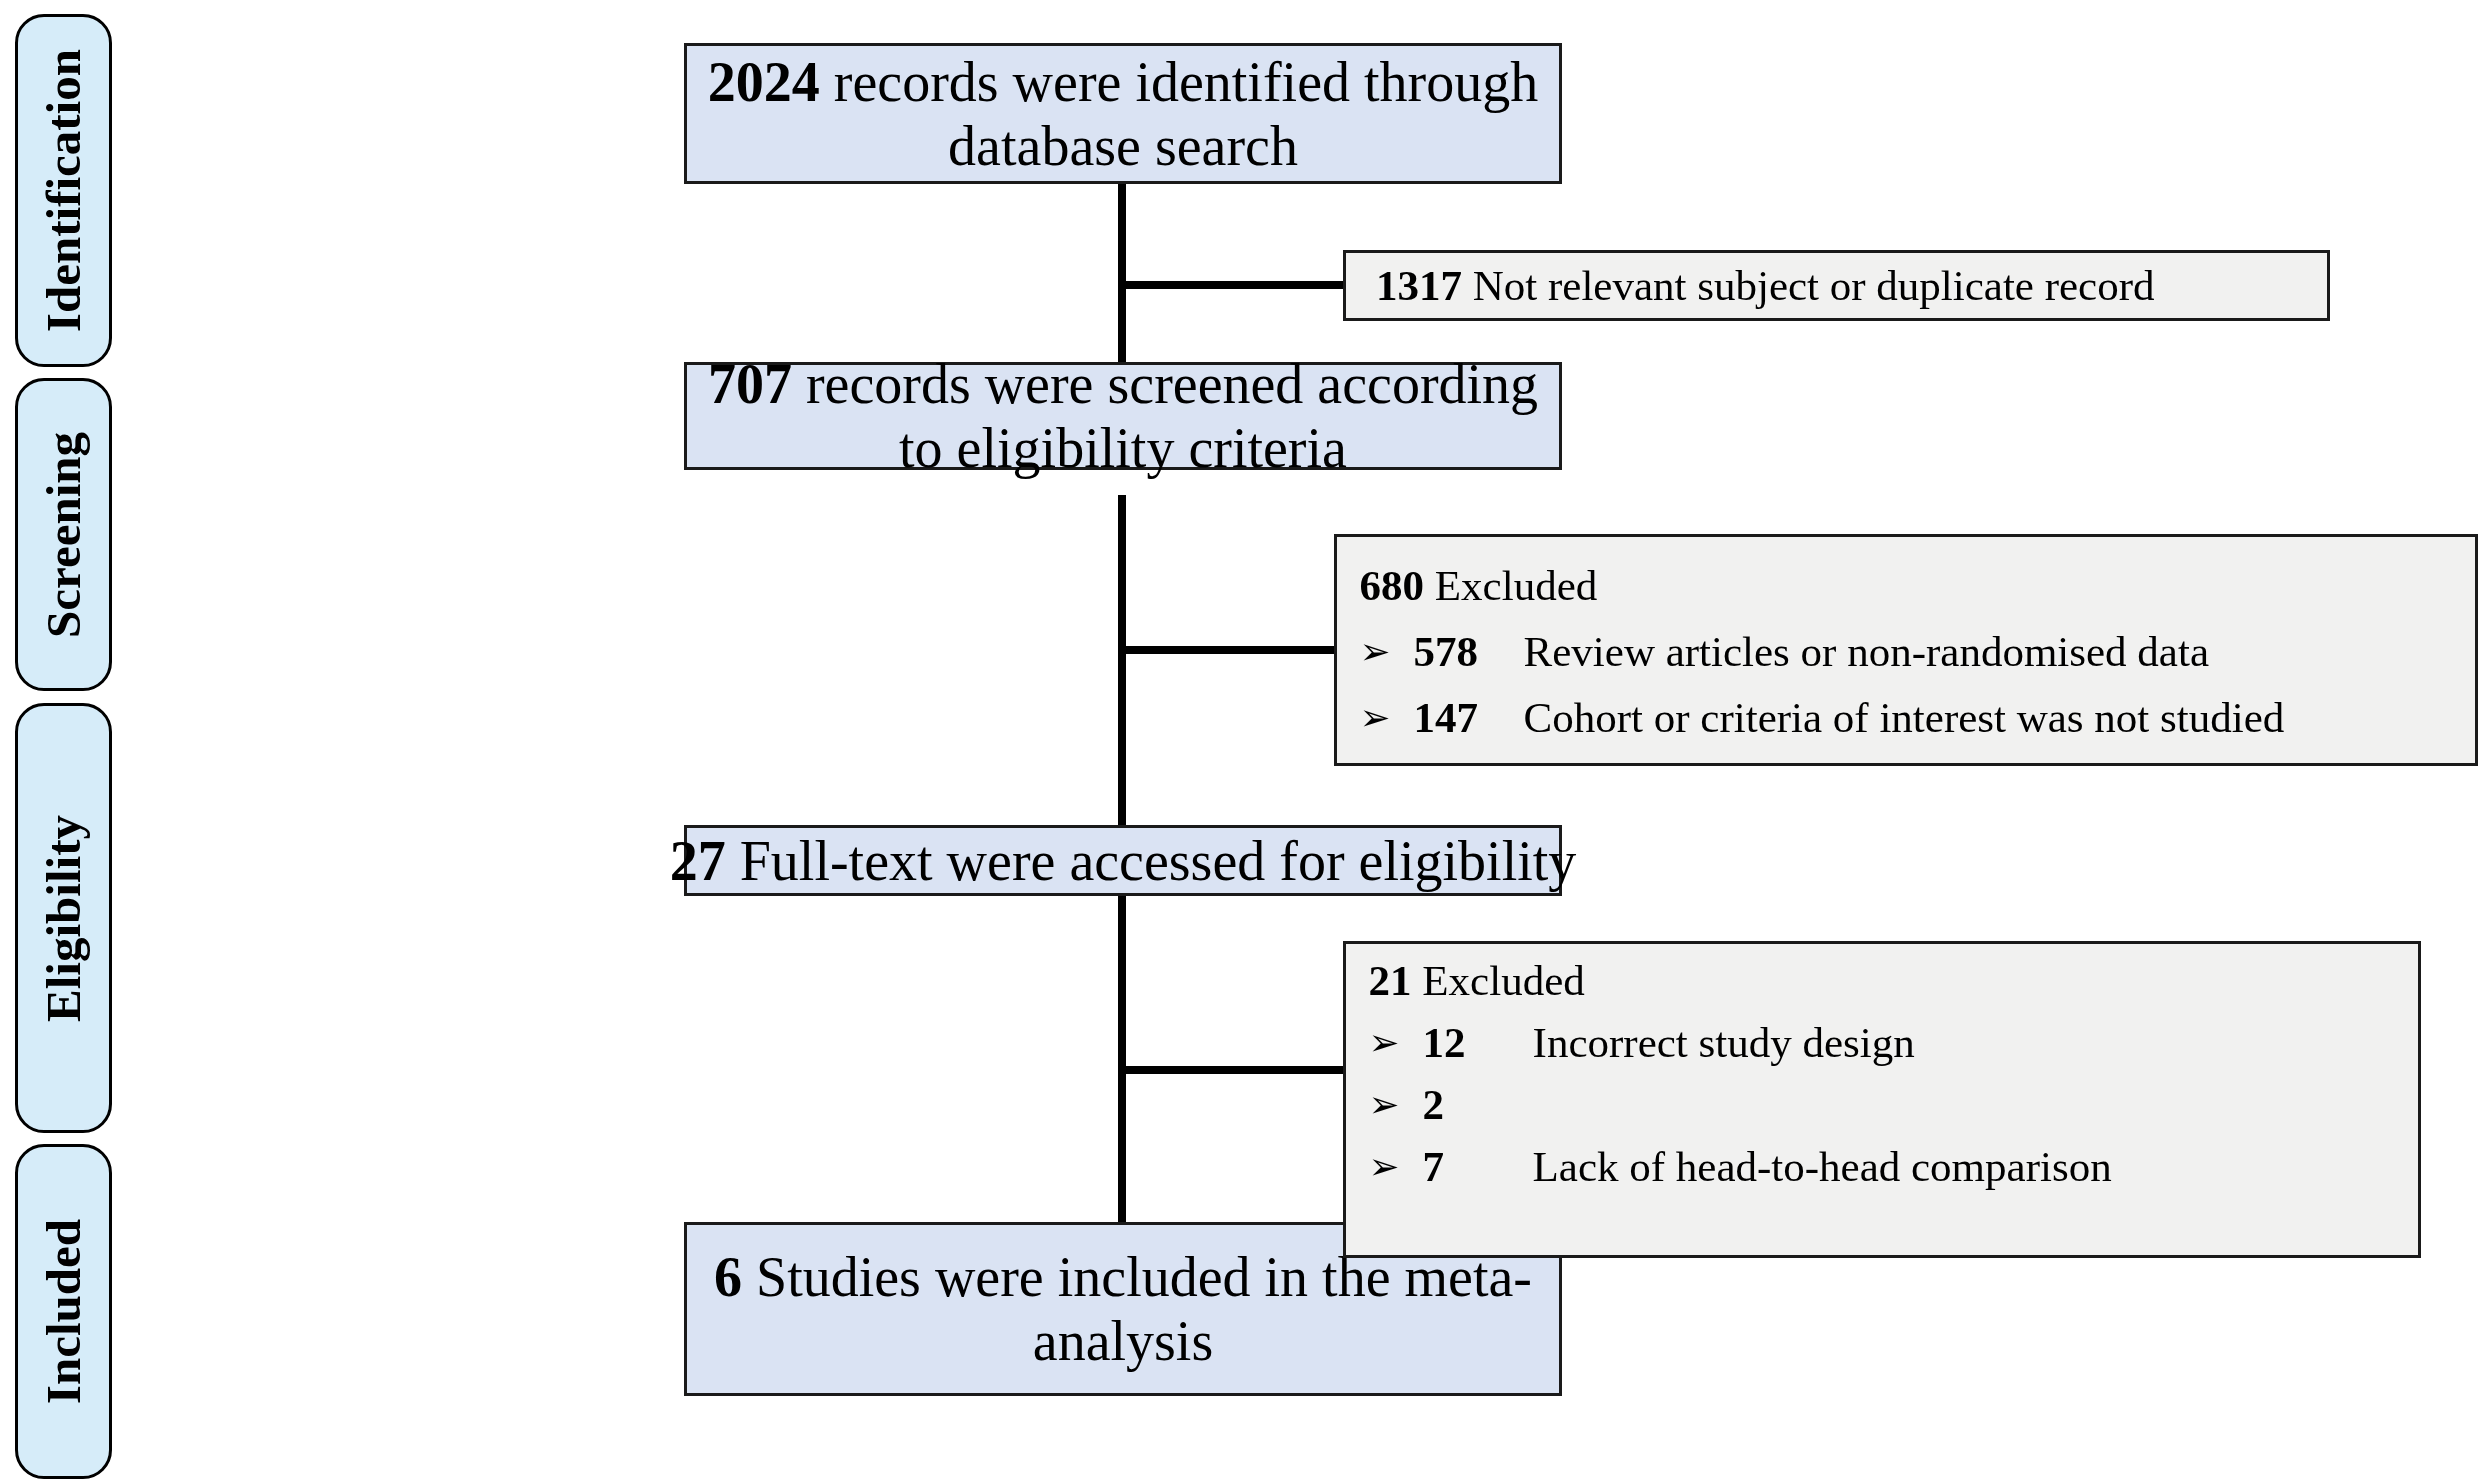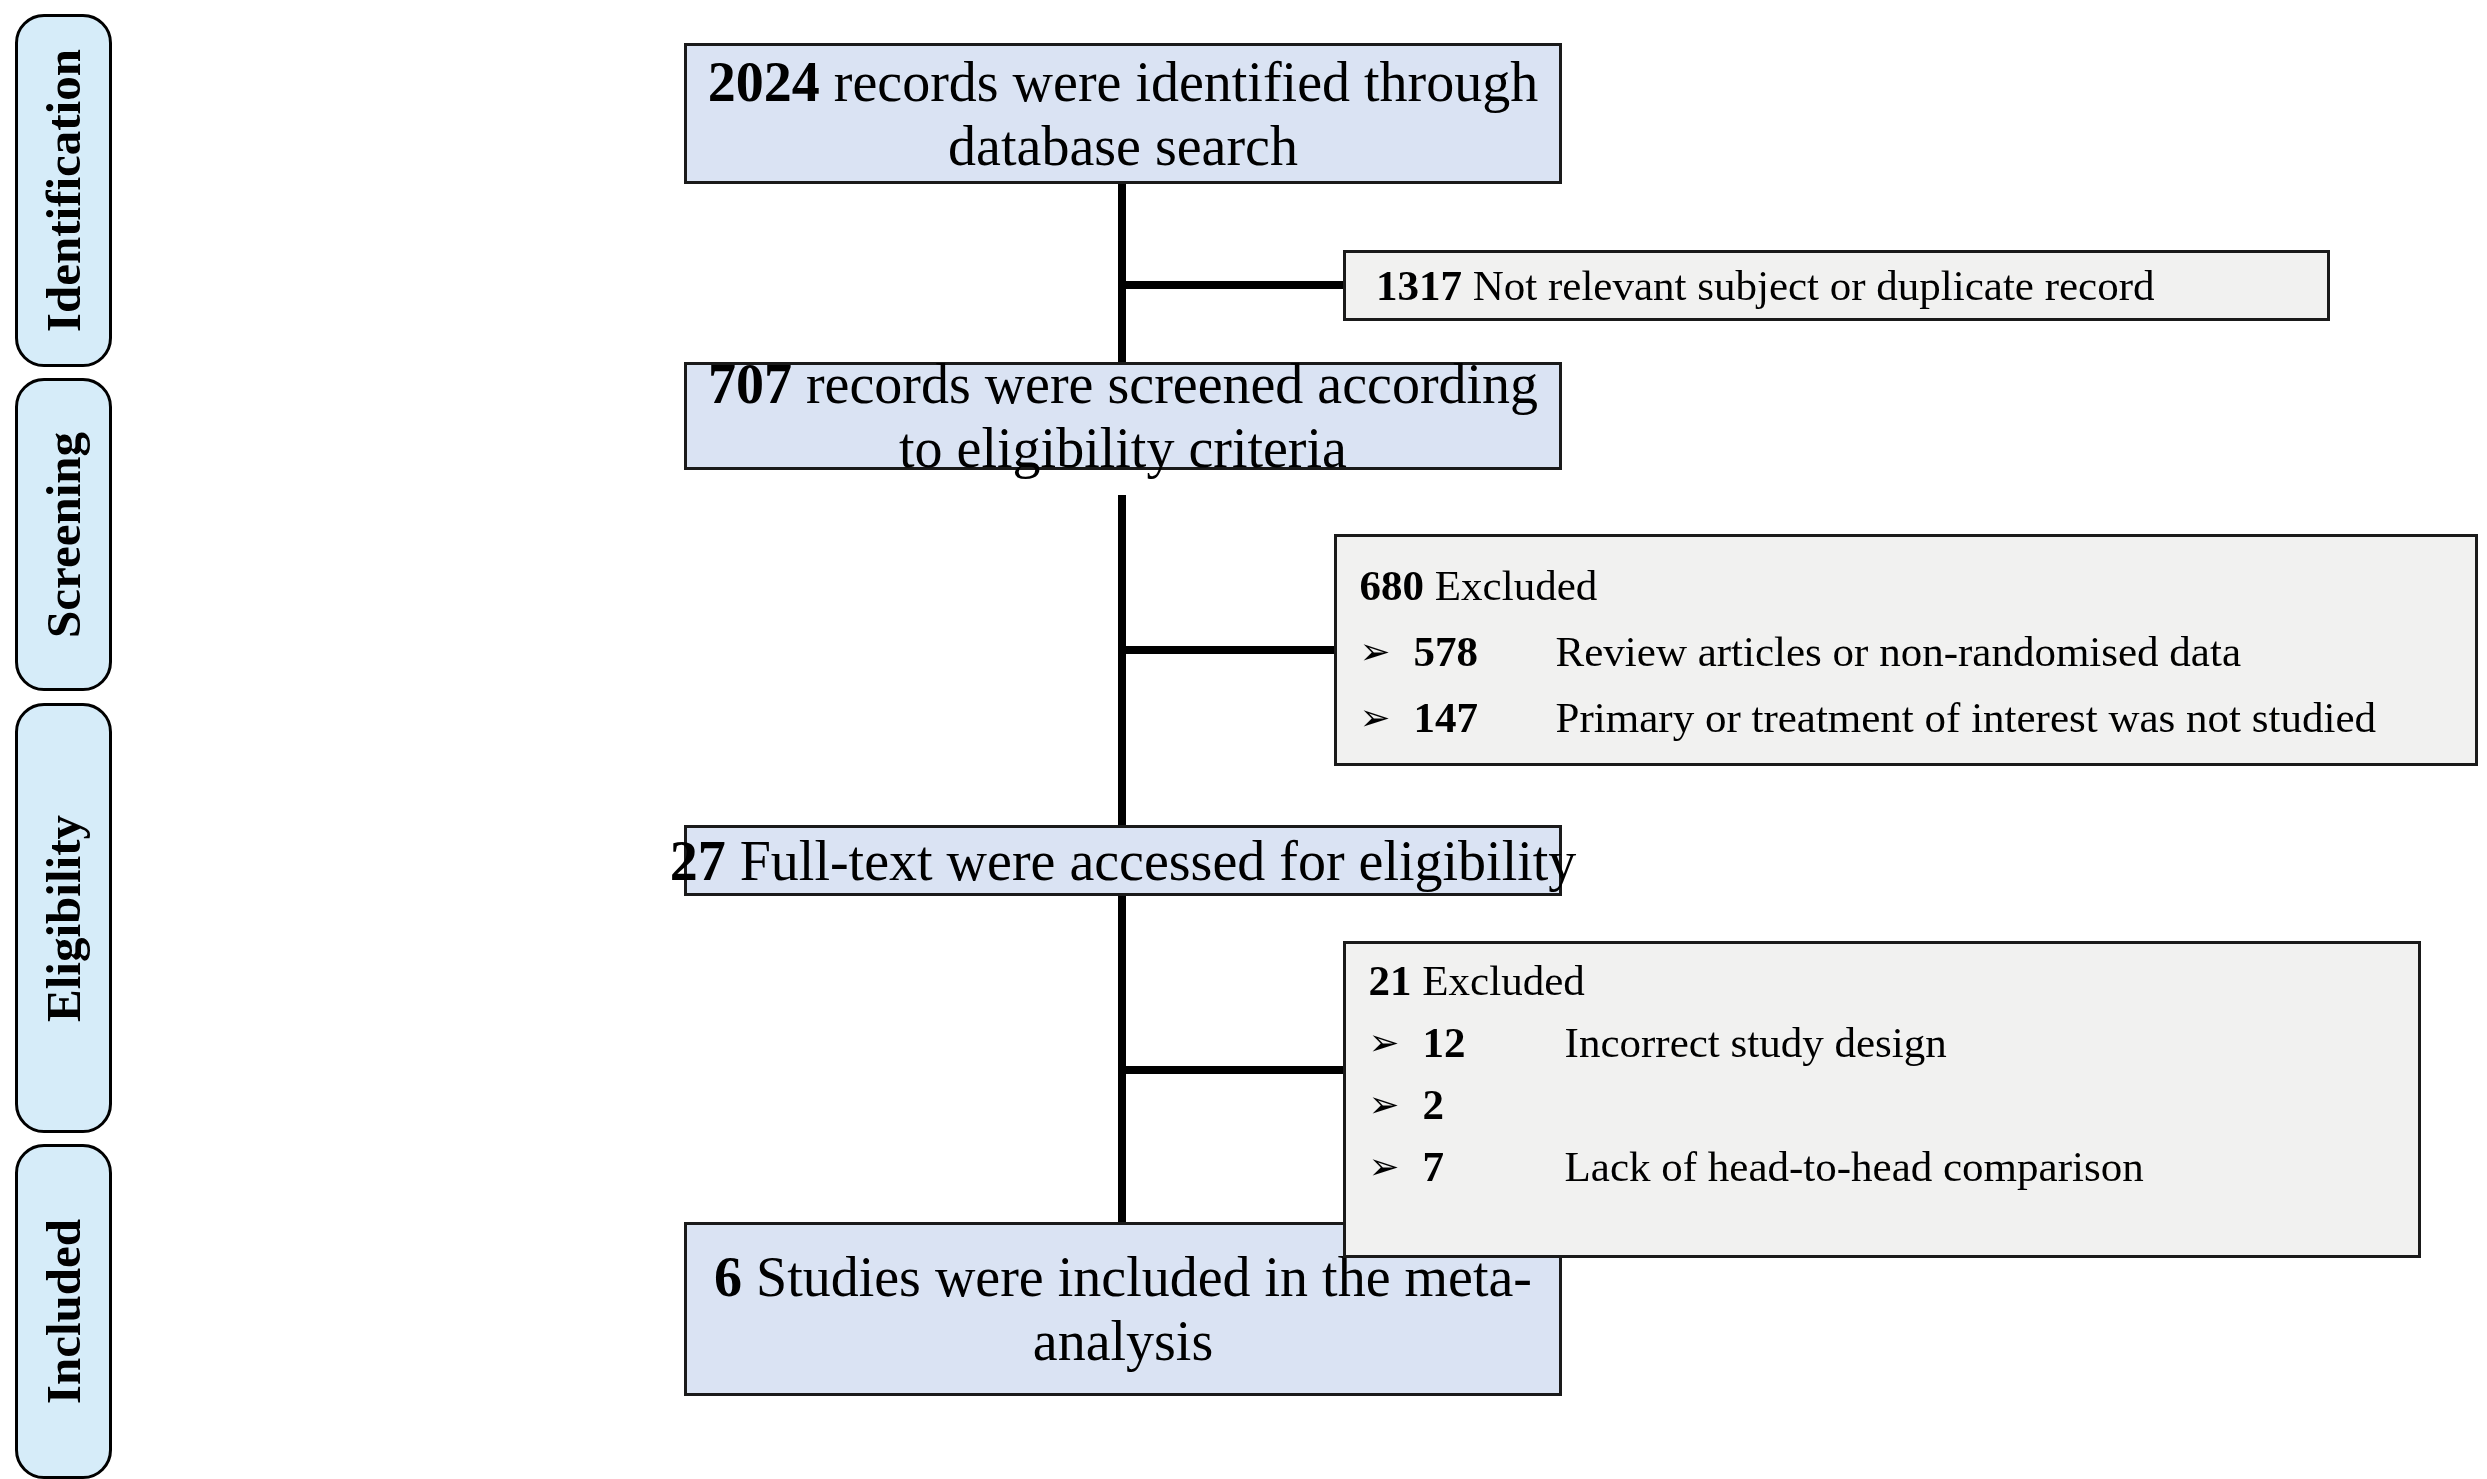--- a/index.html
+++ b/index.html
@@ -51,21 +51,21 @@
   }
   #excl-2 { left: 1334px; top: 534px;  width: 1144px; height: 232px; padding: 15.5px 22.6px; line-height: 66px; }
   #excl-3 { left: 1343px; top: 941px; width: 1078px; height: 317px; padding: 6px 22.6px; line-height: 62px; }
   .ehead { white-space: nowrap; }
   .item { display: flex; white-space: nowrap; }
   .bullet {
     width: 54px; flex: 0 0 54px;
     font-family: "DejaVu Sans", sans-serif; font-size: 37px;
   }
   .inum { width: 110px; flex: 0 0 110px; font-weight: bold; }
-  .itext { flex: 1 1 auto; margin-left: 32px; }
+  .itext { flex: 1 1 auto; }
 
   
   .line { position: absolute; background: #000; }
   .vline { left: 1118px; width: 7.7px; }
   #vline-1 { top: 181px;  height: 183px; }
   #vline-2 { top: 495px;  height: 332px; }
   #vline-3 { top: 894px; height: 331px; }
   .hline { left: 1122px; height: 7.7px; }
   #hline-1 { top: 281px;  width: 223px; }
   #hline-2 { top: 646px; width: 214px; }
@@ -134,21 +134,21 @@
       <span>Excluded</span>
     </div>
     <div class="item">
       <span class="bullet">➢</span>
       <span class="inum">578</span>
       <span class="itext">Review articles or non-randomised data</span>
     </div>
     <div class="item">
       <span class="bullet">➢</span>
       <span class="inum">147</span>
-      <span class="itext">Primary or treatment of interest was not studied</span>
+      <span class="itext">Cohort or criteria of interest was not studied</span>
     </div>
   </div>
 
   <div class="ebox" id="excl-3">
     <div class="ehead">
       <span class="num">21</span>
       <span>Excluded</span>
     </div>
     <div class="item">
       <span class="bullet">➢</span>

